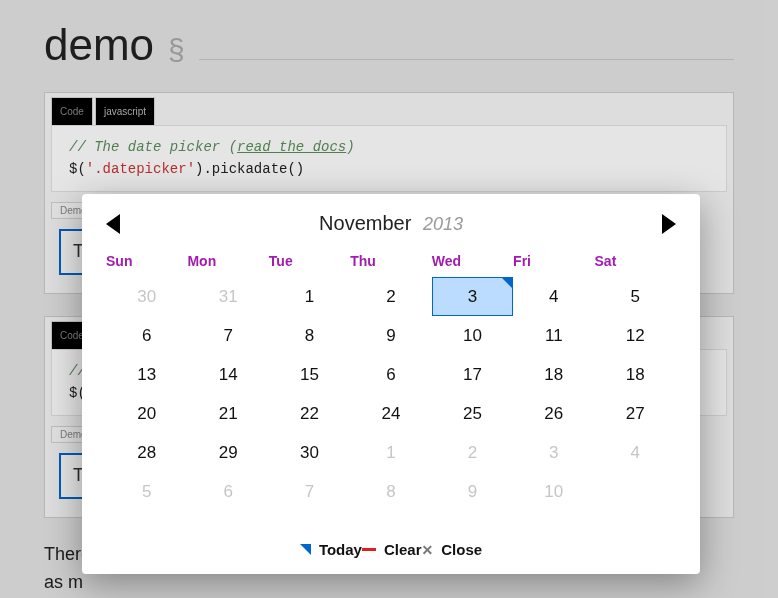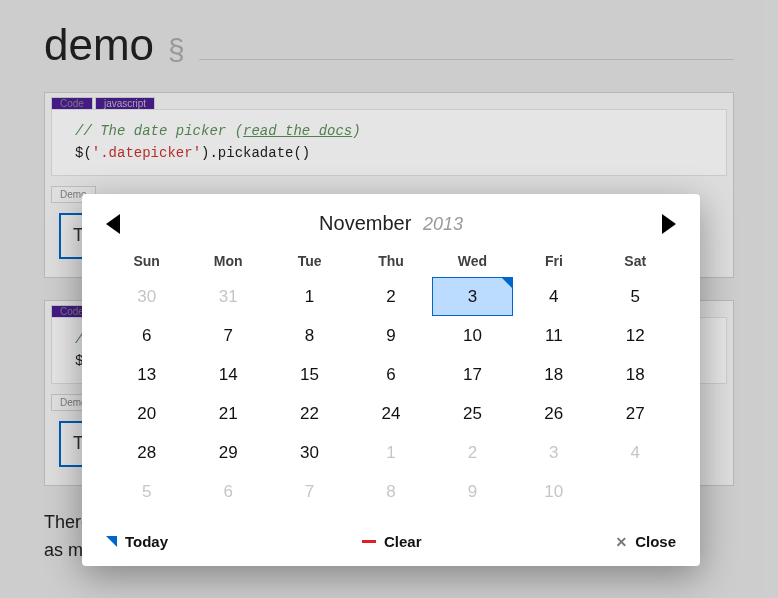--- a/index.html
+++ b/index.html
@@ -21,26 +21,26 @@
   .title-rule { flex: 1; height: 1px; background: #c8c8c8; margin-top: 14px; }
   .panel {
     border: 1px solid #ccc; background: #f7f7f7; margin-bottom: 22px;
   }
   .panel-tabs {
     display: flex; gap: 0; padding: 4px 6px 0 6px;
     font-size: 10px; color: #888;
   }
   .panel-tab {
     border: 1px solid #d4d4d4; border-bottom: none;
-    background: #4c1d95; padding: 0 8px; margin-right: 2px;
+    background: #000000; padding: 8px 8px; margin-right: 2px;
   }
   .panel-tab.dim { color: #bbb; }
   .code-area {
     background: #fff; border: 1px solid #e2e2e2;
-    margin: 0 6px 6px 6px; padding: 10px 23px;
+    margin: 0 6px 6px 6px; padding: 10px 17px;
     font-family: "Courier New", monospace; font-size: 14px;
     line-height: 1.6;
   }
   .cm-comment { color: #5a8f5a; font-style: italic; }
   .cm-link { text-decoration: underline; }
   .cm-str { color: #cc3333; }
   .cm-fn { color: #222; }
   .demo-label { font-size: 10px; color: #888; padding: 2px 8px; border: 1px solid #d4d4d4; margin: 4px 0 0 6px; display: inline-block; background:#fafafa;}
   .demo-area { padding: 10px 14px 18px 14px; }
   .demo-input {
@@ -75,43 +75,43 @@
   }
   .nav-next {
     border-top: 10px solid transparent;
     border-bottom: 10px solid transparent;
     border-left: 14px solid #000;
   }
   .picker-title { font-size: 20px; color: #222; text-align: center; flex: 1; }
   .picker-year { color: #9a9a9a; font-style: italic; font-size: 18px; margin-left: 6px;}
   .weekday-row { display: flex; }
   .weekday {
-    flex: 1; text-align: center; font-size: 14px; color: #404040;
+    flex: 1; font-size: 14px; color: #a21caf;
     font-weight: bold; padding: 8px 0;
   }
   .days { display: flex; flex-wrap: wrap; }
   .day {
     width: calc(100% / 7); height: 39px;
     display: flex; align-items: center; justify-content: center;
     font-size: 17px; color: #111; cursor: pointer;
     position: relative;
   }
   .day.outside { color: #c6c6c6; }
   .day.selected {
     background: #bcdcff; border: 1px solid #0066cc;
   }
   .day.selected::after {
     content: ''; position: absolute; top: 0; right: 0;
     width: 0; height: 0;
     border-top: 10px solid #0066cc;
     border-left: 10px solid transparent;
   }
   .picker-footer {
-    display: flex; justify-content: space-between;
-    margin-top: 14px; padding: 8px 0 6px 0;
+    display: flex; justify-content: center;
+    margin-top: 22px; padding: 8px 0 6px 0;
   }
   .footer-btn {
     display: flex; align-items: center; gap: 8px;
     font-size: 15px; font-weight: bold; color: #111; cursor: pointer;
   }
   .tri-today {
     width: 0; height: 0;
     border-top: 11px solid #0066cc;
     border-left: 11px solid transparent;
     display: inline-block;

